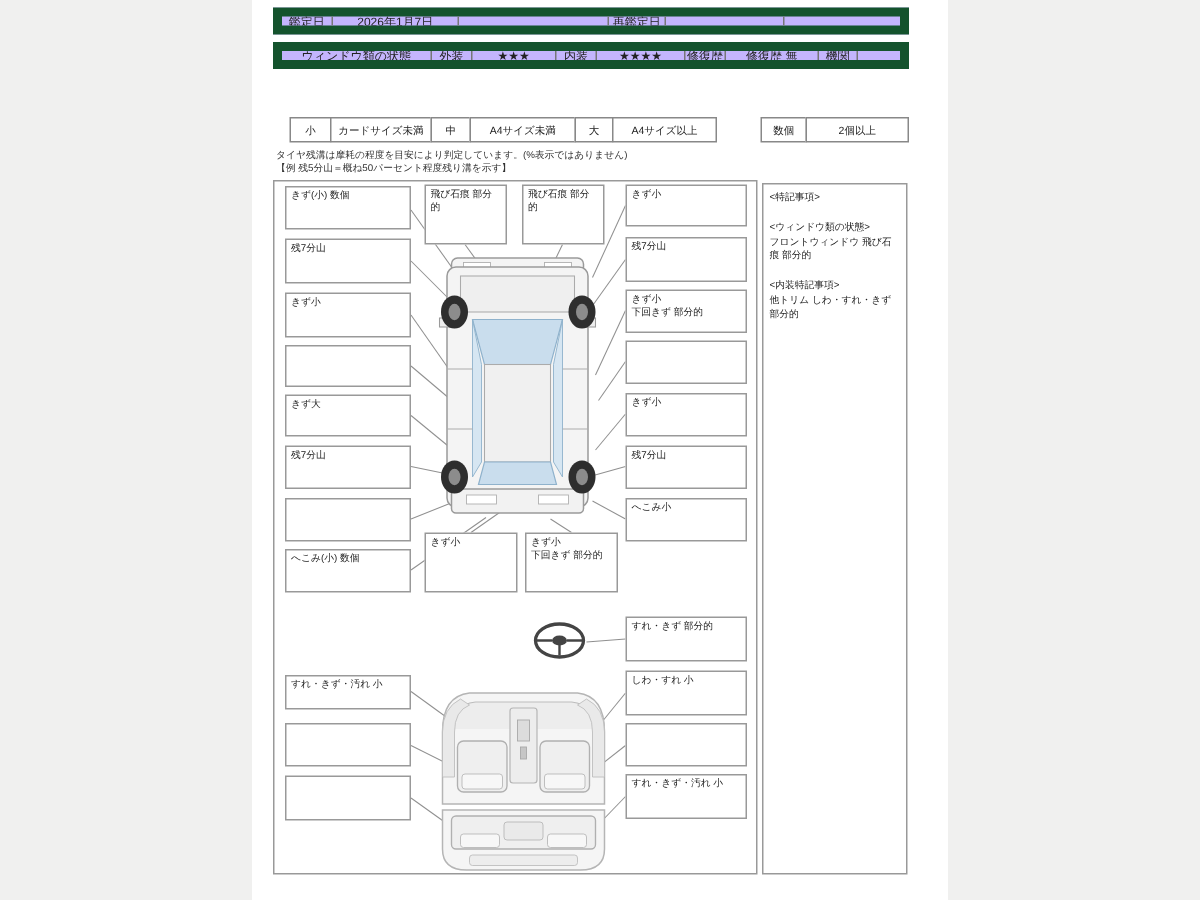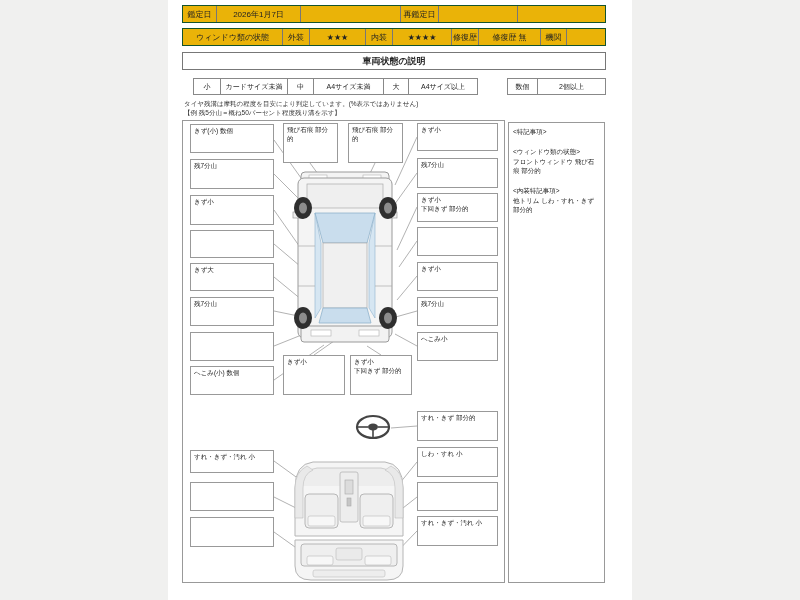--- a/index.html
+++ b/index.html
@@ -6,21 +6,21 @@
   body{
     width:800px;height:600px;overflow:hidden;
     background:#f0f0ef;
     font-family:"Liberation Sans","DejaVu Sans",sans-serif;
     color:#222;
     -webkit-font-smoothing:antialiased;
   }
   #document{
     position:relative;width:464px;height:600px;margin:0 auto;background:#ffffff;
   }
-  .trow{position:absolute;display:flex;border:1px solid #14532d;box-sizing:border-box;background:#eab308;}
+  .trow{position:absolute;display:flex;border:6px solid #14532d;box-sizing:border-box;background:#c4b5fd;}
   .tcell{border-right:1px solid #777;box-sizing:border-box;display:flex;align-items:center;justify-content:center;
          font-size:8px;white-space:nowrap;overflow:hidden;}
   .tcell:last-child{border-right:none;}
   .titlebar{position:absolute;border:1px solid #777;box-sizing:border-box;display:flex;align-items:center;justify-content:center;
             font-size:9px;font-weight:bold;background:#fff;}
   .legendcell{position:absolute;border:1px solid #888;box-sizing:border-box;display:flex;align-items:center;justify-content:center;
               font-size:7px;background:#fff;white-space:nowrap;}
   .note{position:absolute;font-size:6.5px;line-height:9px;color:#333;white-space:nowrap;}
   .frame{position:absolute;border:1px solid #999;box-sizing:border-box;}
   .box{
@@ -53,21 +53,20 @@
     <div class="tcell" style="width:27px;">外装</div>
     <div class="tcell" style="width:56px;">★★★</div>
     <div class="tcell" style="width:27px;">内装</div>
     <div class="tcell" style="width:59px;">★★★★</div>
     <div class="tcell" style="width:27px;">修復歴</div>
     <div class="tcell" style="width:62px;">修復歴 無</div>
     <div class="tcell" style="width:26px;">機関</div>
     <div class="tcell" style="flex:1;margin-top:28px;">正常</div>
   </div>
 
-  <div class="titlebar" style="left:14px;top:52px;width:424px;height:18px;">車両状態の説明</div>
 
   <div class="legendcell" style="left:25px;top:78px;width:28px;height:17px;">小</div>
   <div class="legendcell" style="left:52px;top:78px;width:68px;height:17px;">カードサイズ未満</div>
   <div class="legendcell" style="left:119px;top:78px;width:27px;height:17px;">中</div>
   <div class="legendcell" style="left:145px;top:78px;width:71px;height:17px;">A4サイズ未満</div>
   <div class="legendcell" style="left:215px;top:78px;width:26px;height:17px;">大</div>
   <div class="legendcell" style="left:240px;top:78px;width:70px;height:17px;">A4サイズ以上</div>
   <div class="legendcell" style="left:339px;top:78px;width:31px;height:17px;">数個</div>
   <div class="legendcell" style="left:369px;top:78px;width:69px;height:17px;">2個以上</div>
 

